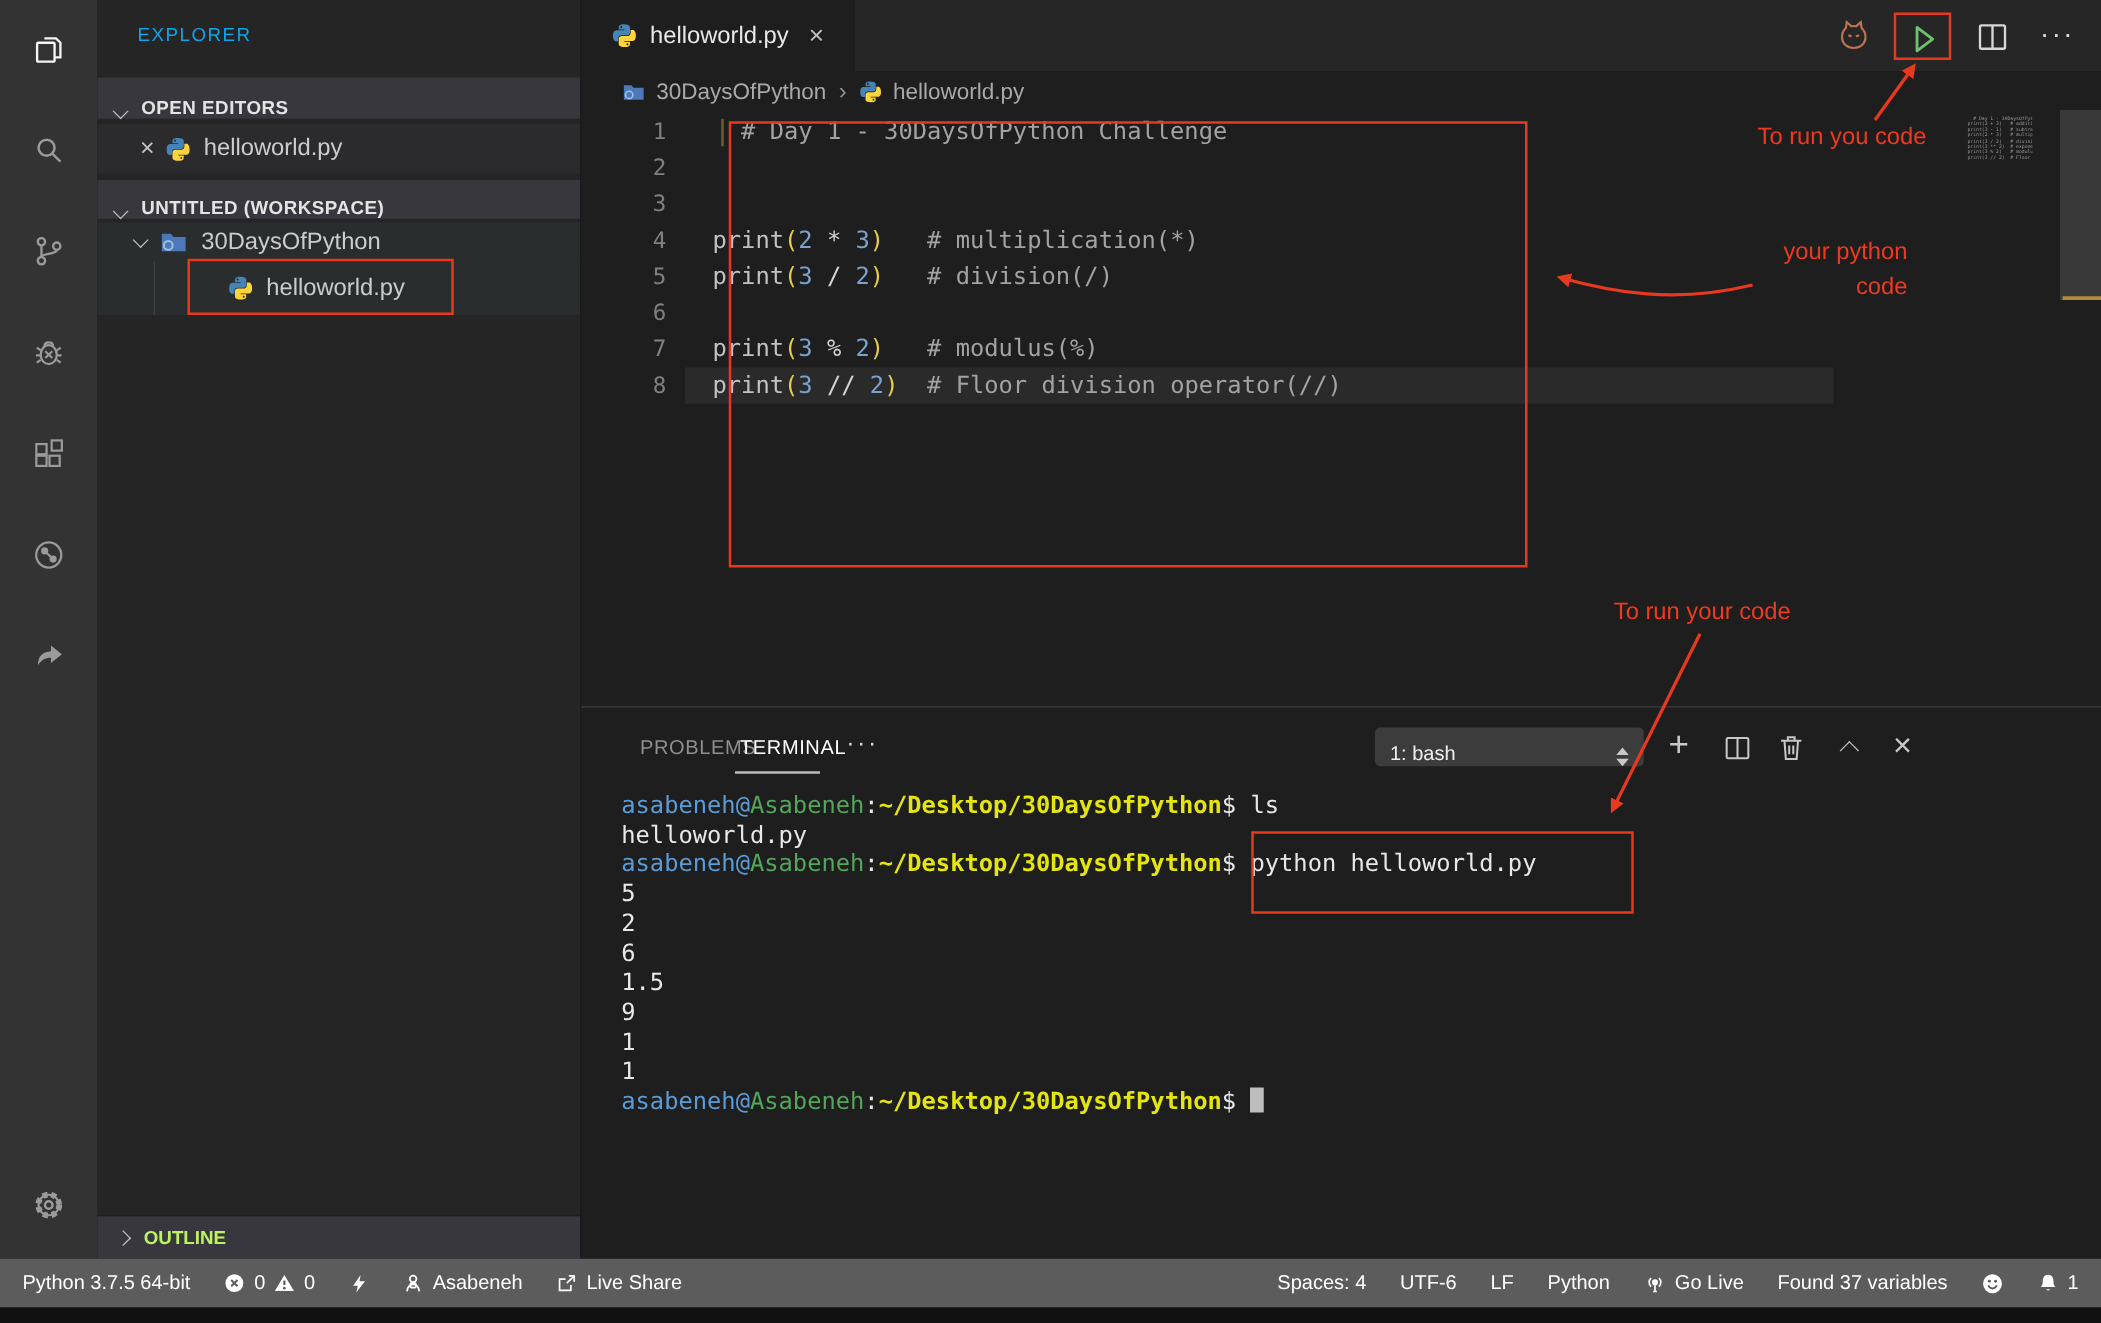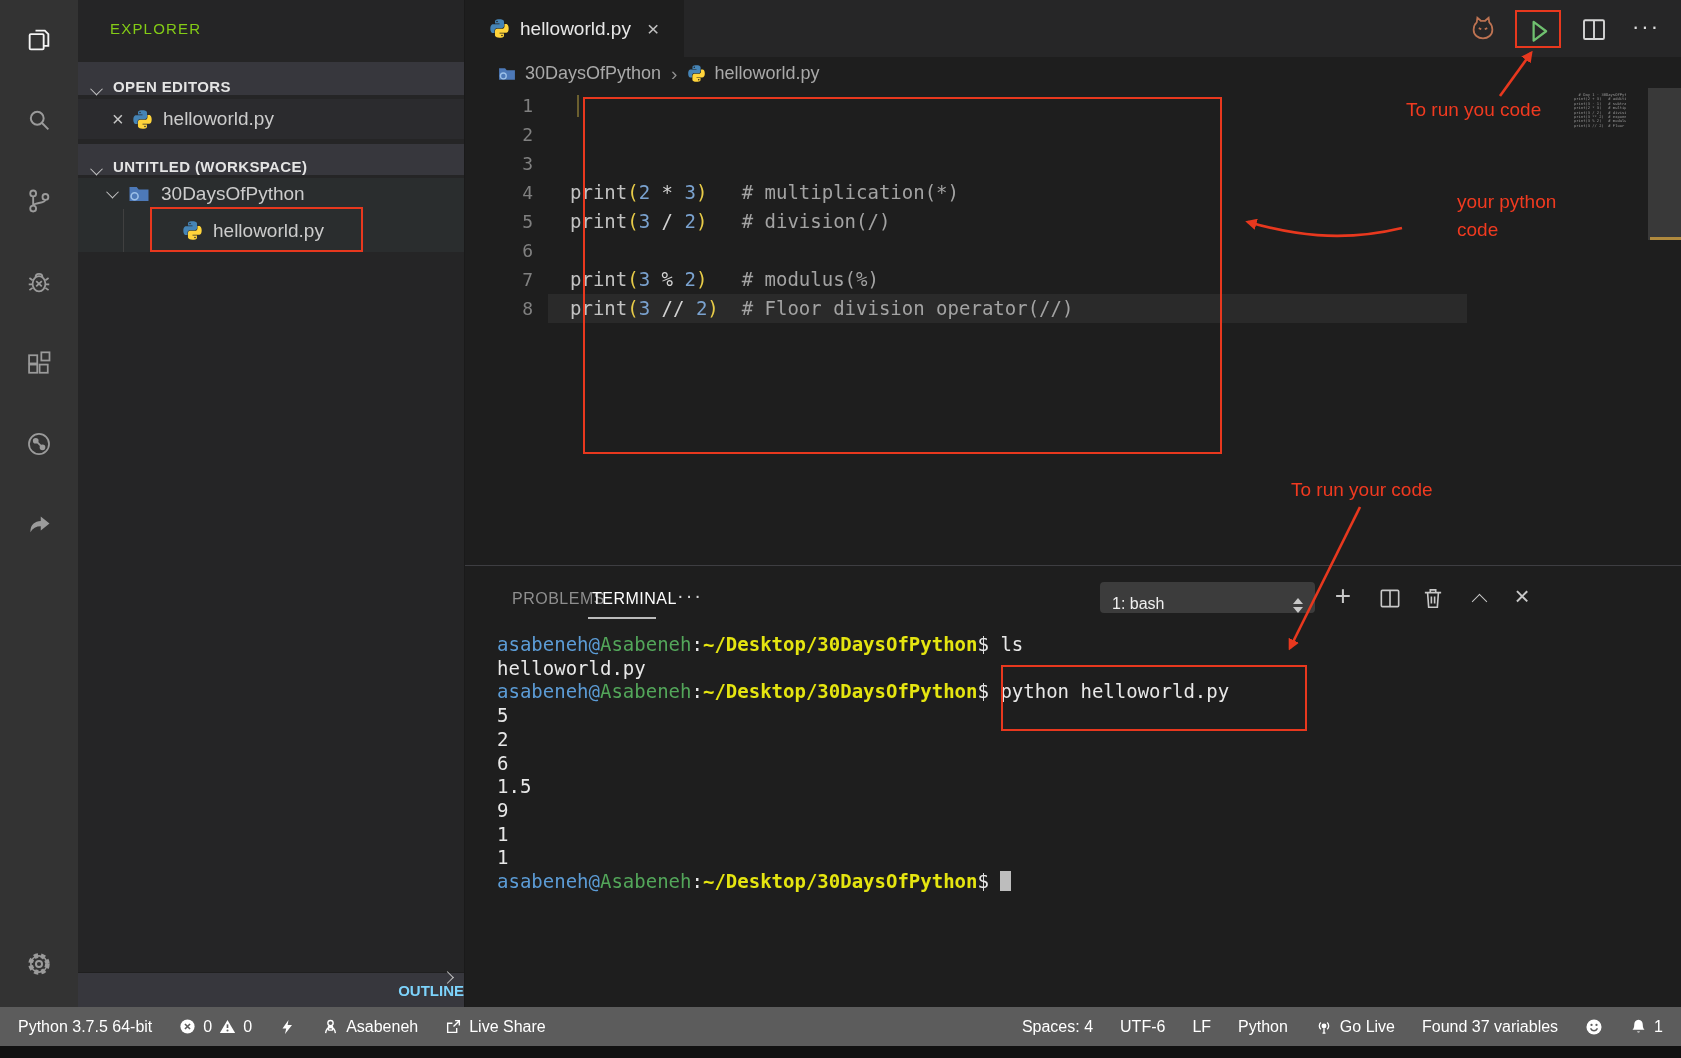--- a/index.html
+++ b/index.html
@@ -5,32 +5,32 @@
   html,body{margin:0;padding:0;background:#111;}
   .app{position:relative;width:1681px;height:1058px;background:#1E1E1E;overflow:hidden;
        font-family:"Liberation Sans",sans-serif;-webkit-font-smoothing:antialiased;}
   svg{display:block}
   
   .activity-bar{position:absolute;left:0;top:0;width:78px;height:1007px;background:#333333;}
   .ab-item{position:absolute;left:25px;width:28px;height:28px;color:#9B9B9B;cursor:pointer;}
   .ab-item.active{color:#F5F5F5;}
   
   .sidebar{position:absolute;left:78px;top:0;width:387px;height:1007px;background:#252526;border-right:1px solid #1a1a1a;box-sizing:border-box;}
-  .sidebar-title{position:absolute;left:32px;top:20px;font-size:15px;letter-spacing:1.2px;color:#84cc16;}
+  .sidebar-title{position:absolute;left:32px;top:20px;font-size:15px;letter-spacing:1.2px;color:#0ea5e9;}
   .sec{position:absolute;left:0;width:100%;background:#37373D;display:flex;align-items:flex-end;color:#E4E4E4;font-weight:bold;font-size:15px;letter-spacing:.4px;}
   .sec .chv{margin:0 12px 0 14px;}
   .row{position:absolute;left:0;width:100%;display:flex;align-items:center;color:#CCCCCC;font-size:19px;}
   .oe-row{top:99px;height:40px;background:#2B2B2E;}
   .close-x{margin-left:34px;font-size:20px;color:#C5C5C5;width:20px;}
   .pyico{width:21px;height:21px;flex:0 0 auto;}
   .row-label{margin-left:10px;white-space:nowrap;}
   .folder-row{top:178px;height:31px;background:#2A2D2E;}
   .file-row{top:209px;height:43px;background:#2A2D2E;}
   .tree-guide{position:absolute;left:45px;top:209px;width:1px;height:43px;background:#404040;}
-  .outline-row{position:absolute;left:0;top:972px;height:35px;width:100%;background:#37373D;display:flex;align-items:flex-end;color:#7dd3fc;font-weight:bold;font-size:15px;border-top:1px solid #1f1f1f;box-sizing:border-box;flex-direction:column;}
+  .outline-row{position:absolute;left:0;top:972px;height:35px;width:100%;background:#37373D;display:flex;align-items:center;color:#bef264;font-weight:bold;font-size:15px;border-top:1px solid #1f1f1f;box-sizing:border-box;}
   .outline-row .chv{margin:0 12px 0 16px;}
   .chv{width:8px;height:8px;border-right:1.8px solid #C5C5C5;border-bottom:1.8px solid #C5C5C5;display:inline-block;flex:0 0 auto;}
   .chv.down{transform:rotate(45deg) translate(-1px,-1px);}
   .chv.right{transform:rotate(-45deg);}
   
   .tabbar{position:absolute;left:465px;top:0;width:1216px;height:57px;background:#262627;}
   .tab{position:absolute;left:0;top:0;width:219px;height:57px;background:#1E1E1E;display:flex;align-items:center;padding-left:24px;box-sizing:border-box;cursor:pointer;}
   .tab-title{margin-left:10px;font-size:19px;color:#E8E8E8;}
   .tab-close{margin-left:16px;font-size:21px;color:#C0C0C0;}
   .ea{position:absolute;top:14px;width:30px;height:30px;color:#D7D7D7;cursor:pointer;}
@@ -230,21 +230,21 @@
       </svg>
     <span class="bc-item">30DaysOfPython</span>
     <span class="bc-sep">›</span>
     <svg class="pyico" style="width:19px;height:19px">
         <use href="#py"></use>
       </svg>
     <span class="bc-item">helloworld.py</span>
   </div>
 
   <div id="code-lines" class="code">
-      <div class="code-line"><span class="num">1</span></div>
+      <div class="code-line"><span class="num">1</span><span class="txt"><span class="tk-c">  # Day 1 - 30DaysOfPython Challenge</span></span></div>
       <div class="code-line"><span class="num">2</span></div>
       <div class="code-line"><span class="num">3</span></div>
       <div class="code-line"><span class="num">4</span><span class="txt"><span class="tk-f">print</span><span class="tk-p">(</span><span class="tk-n">2</span><span class="tk-o"> * </span><span class="tk-n">3</span><span class="tk-p">)</span><span class="tk-c">   # multiplication(*)</span></span></div>
       <div class="code-line"><span class="num">5</span><span class="txt"><span class="tk-f">print</span><span class="tk-p">(</span><span class="tk-n">3</span><span class="tk-o"> / </span><span class="tk-n">2</span><span class="tk-p">)</span><span class="tk-c">   # division(/)</span></span></div>
       <div class="code-line"><span class="num">6</span></div>
       <div class="code-line"><span class="num">7</span><span class="txt"><span class="tk-f">print</span><span class="tk-p">(</span><span class="tk-n">3</span><span class="tk-o"> % </span><span class="tk-n">2</span><span class="tk-p">)</span><span class="tk-c">   # modulus(%)</span></span></div>
       <div class="code-line current"><span class="num">8</span><span class="txt"><span class="tk-f">print</span><span class="tk-p">(</span><span class="tk-n">3</span><span class="tk-o"> // </span><span class="tk-n">2</span><span class="tk-p">)</span><span class="tk-c">  # Floor division operator(//)</span></span></div>
     </div>
   <div class="indent-guide"></div>
   <div id="minimap-text" class="minimap">  # Day 1 - 30DaysOfPython Challenge
@@ -370,21 +370,21 @@
     </div>
   </div>
   <div class="bottom-strip"></div>
 
   <div class="ann-box" style="left:1515px;top:10px;width:46px;height:38px"></div>
   <div class="ann-box" style="left:583px;top:97px;width:639px;height:357px"></div>
   <div class="ann-box" style="left:150px;top:207px;width:213px;height:45px"></div>
   <div class="ann-box" style="left:1001px;top:665px;width:306px;height:66px"></div>
 
   <div class="ann-label" style="left:1406px;top:99px">To run you code</div>
-  <div class="ann-label" style="left:1457px;top:188px;width:140px;text-align:left;line-height:28px;white-space:normal">
+  <div class="ann-label" style="left:1386px;top:188px;width:140px;text-align:right;line-height:28px;white-space:normal">
     <span>your python</span><br><span>code</span>
   </div>
   <div class="ann-label" style="left:1291px;top:479px">To run your code</div>
 
   <svg class="overlay-svg" width="1681" height="1058" viewBox="0 0 1681 1058">
     <defs>
       <marker id="arr" viewBox="0 0 10 10" refX="7.5" refY="5" markerWidth="4.4" markerHeight="4.4" orient="auto-start-reverse">
         <path d="M0 0L10 5L0 10z" fill="#E8381E"></path>
       </marker>
     </defs>

